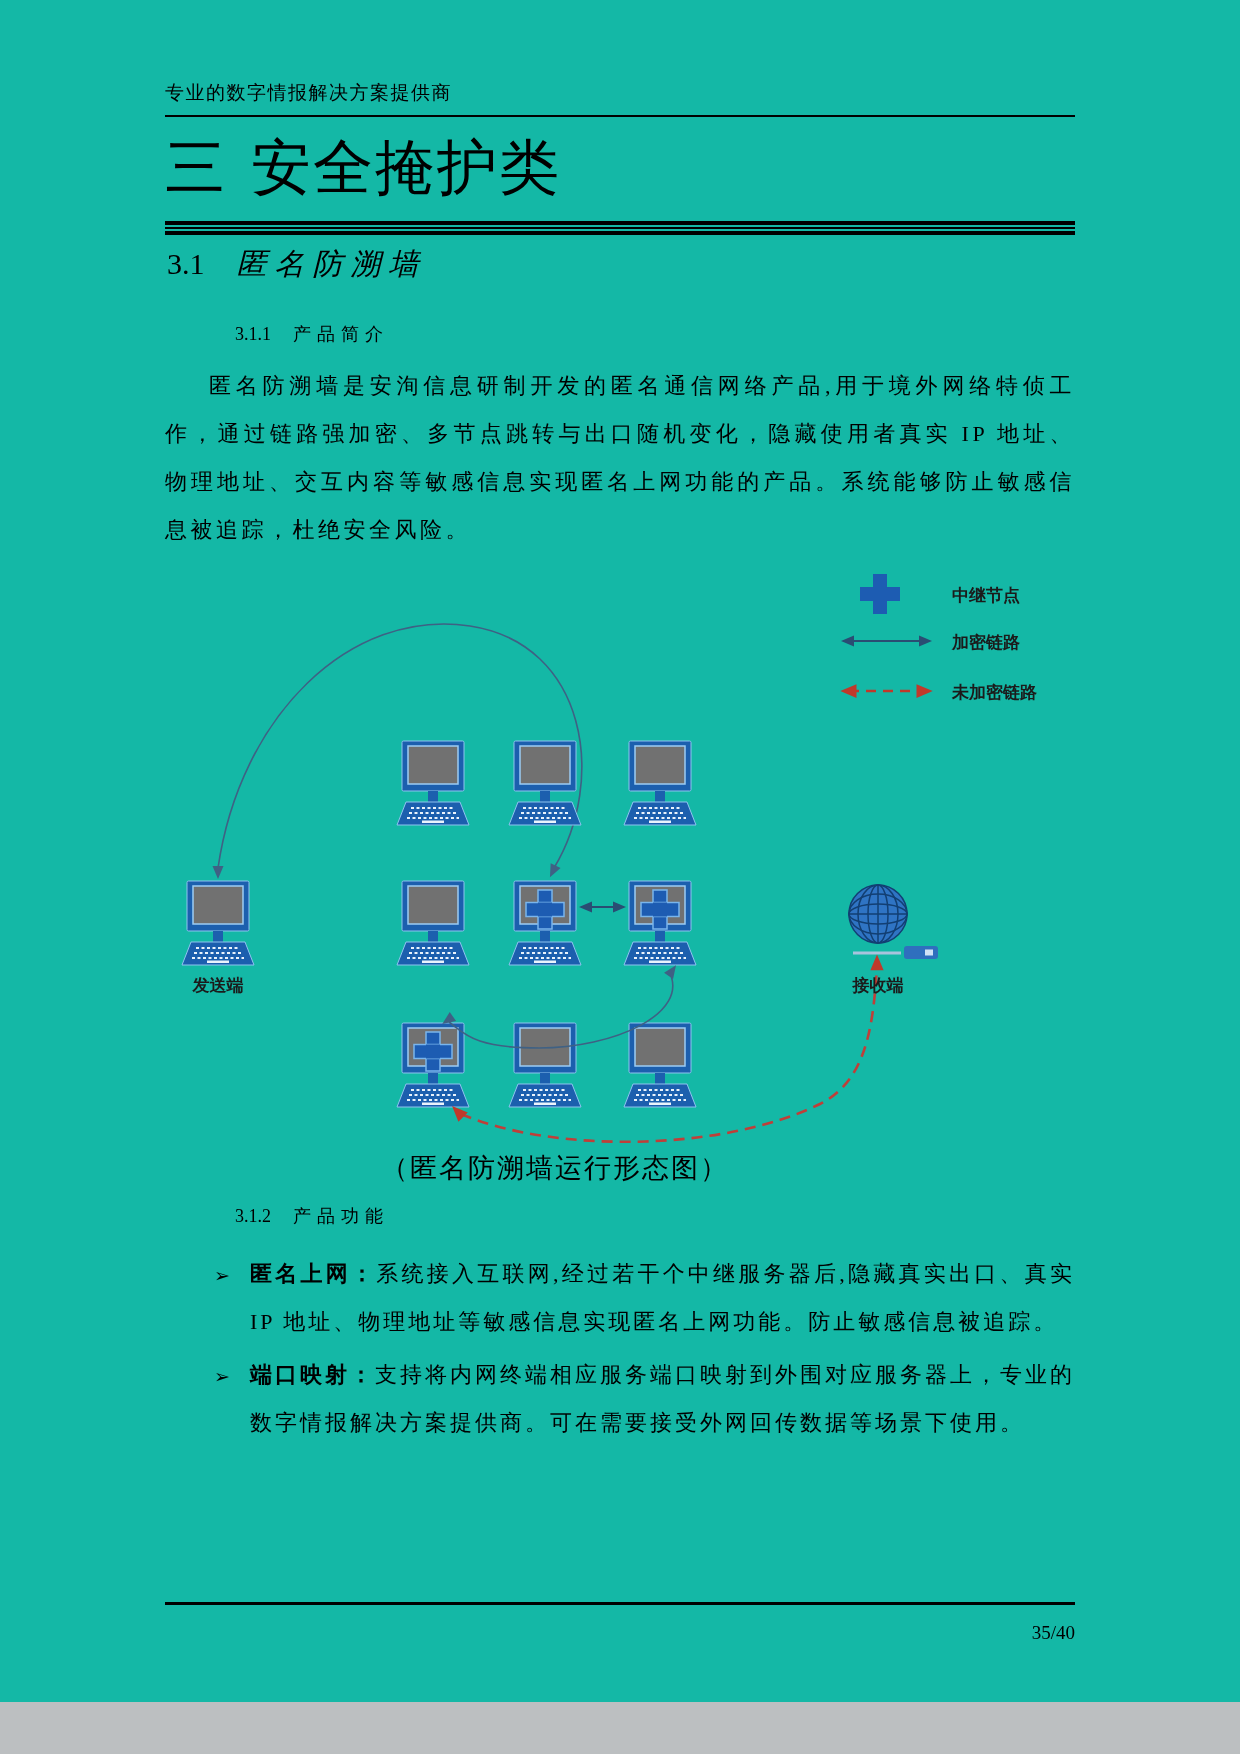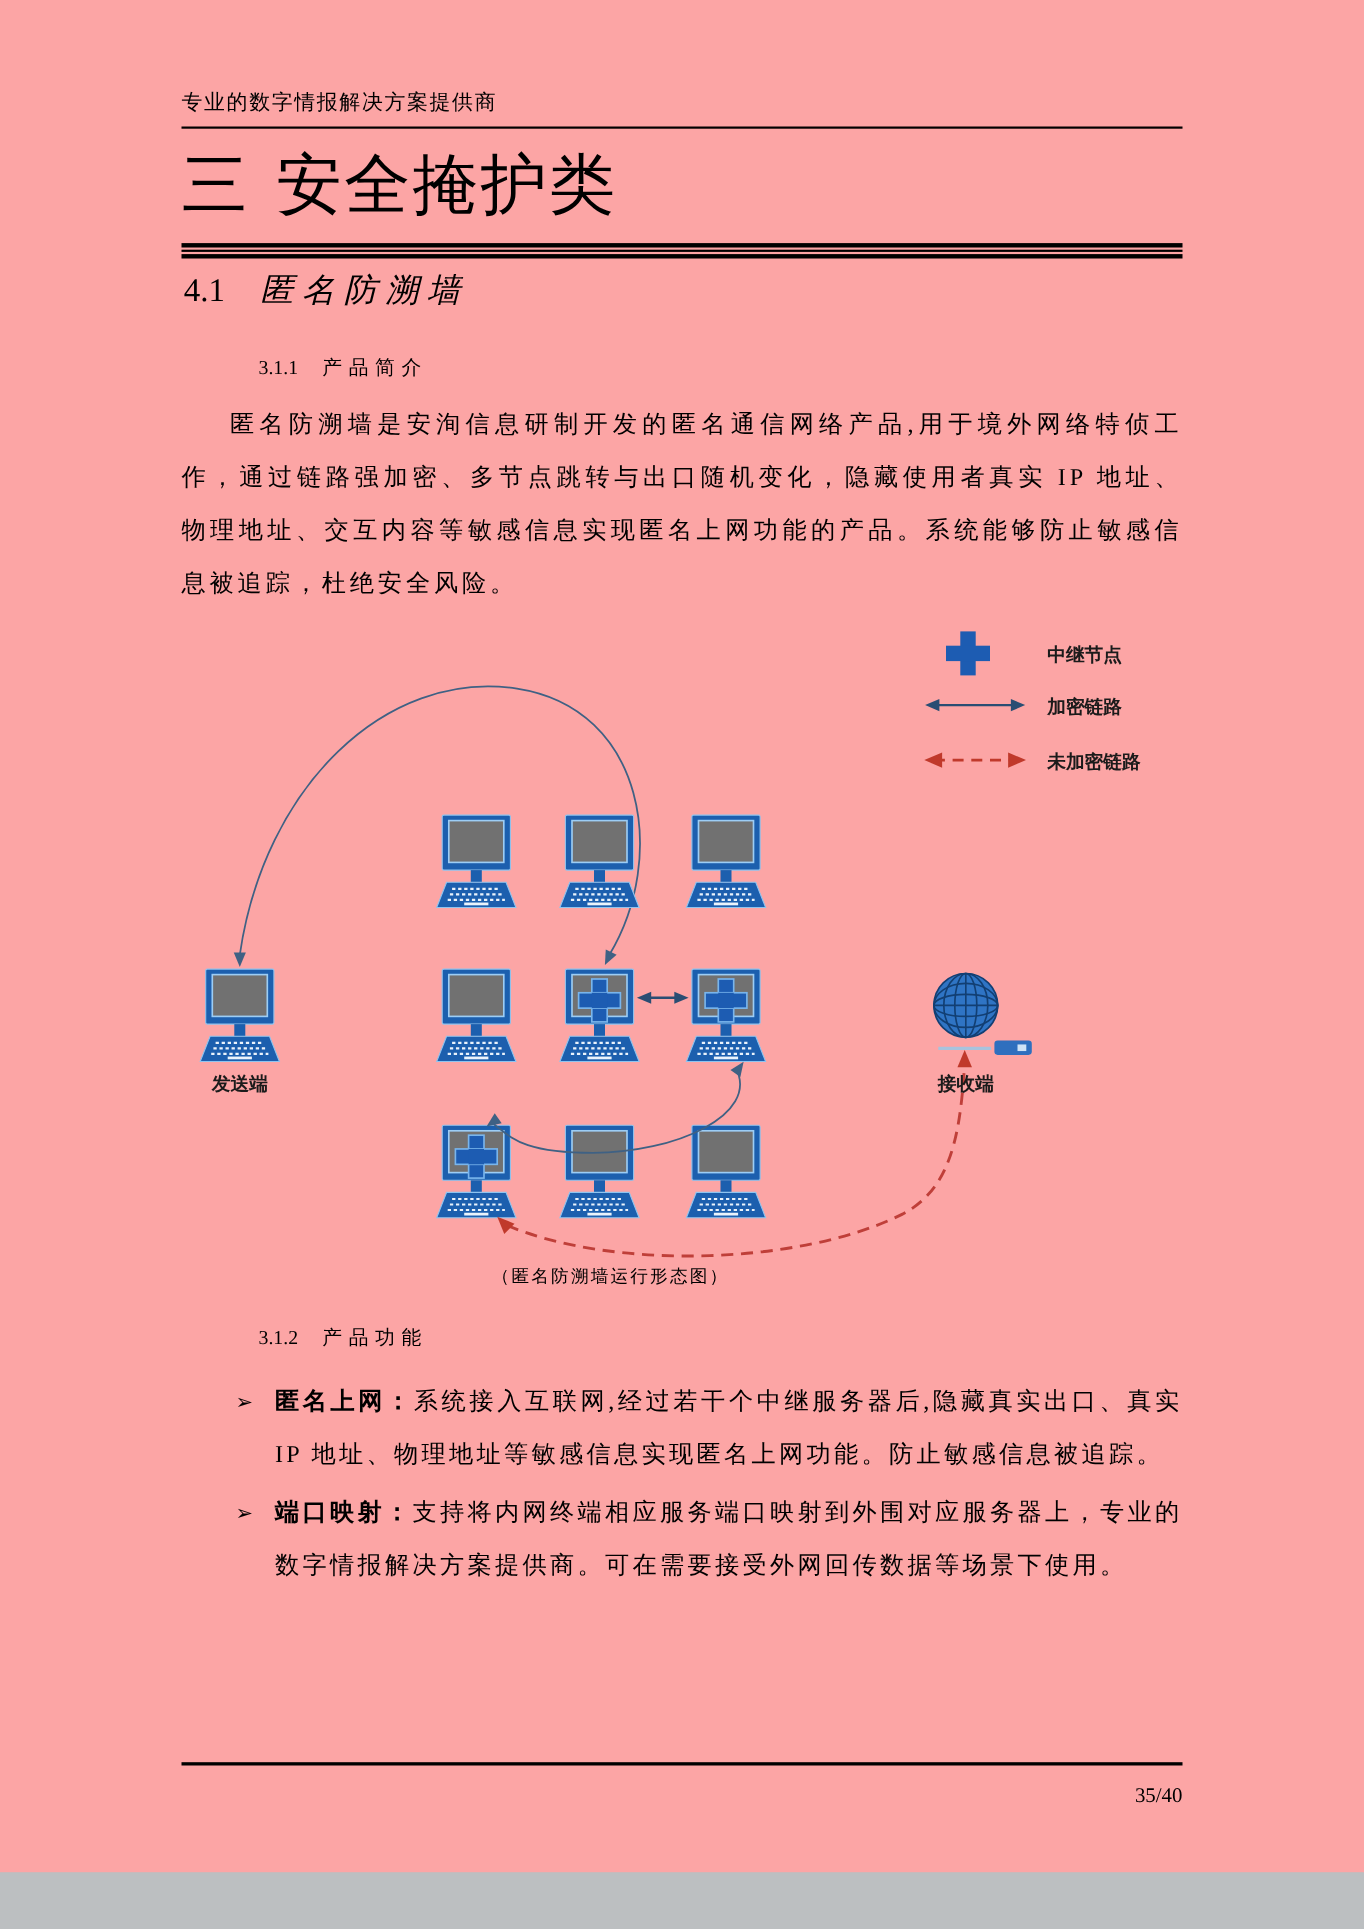--- a/index.html
+++ b/index.html
@@ -1,17 +1,17 @@
 <!DOCTYPE html>
 <html><head>
 <meta charset="utf-8">
 <style>
   html,body { margin:0; padding:0; background:#ffffff; }
   .page {
-    position:relative; width:1240px; height:1754px; background:#fca5a5;
+    position:relative; width:1240px; height:1754px; background:#14b8a6;
     font-family:"Liberation Serif","DejaVu Serif",serif; color:#000;
     overflow:hidden;
   }
   
   .header {
     position:absolute; left:165px; top:80px; width:910px;
     border-bottom:2.5px solid #000; padding-bottom:9px;
     font-size:19px; letter-spacing:1.5px;
   }
   
@@ -33,21 +33,21 @@
   
   .intro {
     position:absolute; left:165px; top:362px; width:910px; margin:0;
     font-size:22px; line-height:48px; letter-spacing:3.5px;
     text-align:justify; text-indent:2em;
   }
   
   .figure { position:absolute; left:165px; top:556px; width:910px; height:604px; }
   .caption {
     position:absolute; left:165px; top:1150px; width:780px;
-    text-align:center; font-size:16px; letter-spacing:2px;
+    text-align:center; font-size:27px; letter-spacing:2px;
   }
   
   .features {
     position:absolute; left:250px; top:1250px; width:825px;
     font-size:22px; line-height:48px; letter-spacing:3px; text-align:justify;
   }
   .feature { position:relative; margin-bottom:5px; }
   .feature .bullet {
     position:absolute; left:-36px; top:1px;
     font-family:"DejaVu Sans","Liberation Sans",sans-serif; font-size:19px; letter-spacing:0;
@@ -75,21 +75,21 @@
 
   <div class="chapter">
     <h1><span class="num">三</span><span>安全掩护类</span></h1>
     <div class="triple-rule">
       <div class="thick"></div>
         <div class="thin"></div>
         <div class="thick"></div>
     </div>
   </div>
 
-  <h2 class="sec31"><span class="num">4.1</span><span class="t">匿名防溯墙</span></h2>
+  <h2 class="sec31"><span class="num">3.1</span><span class="t">匿名防溯墙</span></h2>
 
   <h3 class="sec-sub" id="sec311"><span class="num">3.1.1</span><span class="t">产品简介</span></h3>
 
   <p class="intro">匿名防溯墙是安洵信息研制开发的匿名通信网络产品,用于境外网络特侦工作，通过链路强加密、多节点跳转与出口随机变化，隐藏使用者真实 IP 地址、物理地址、交互内容等敏感信息实现匿名上网功能的产品。系统能够防止敏感信息被追踪，杜绝安全风险。</p>
 
   <div class="figure">
     <svg width="910" height="604" viewBox="0 0 910 604">
       <defs>
         <g id="pc">
           <rect x="-31" y="0" width="62" height="50" rx="1.5" fill="#1c5fae" stroke="#8ec4f0" stroke-width="1"></rect>

